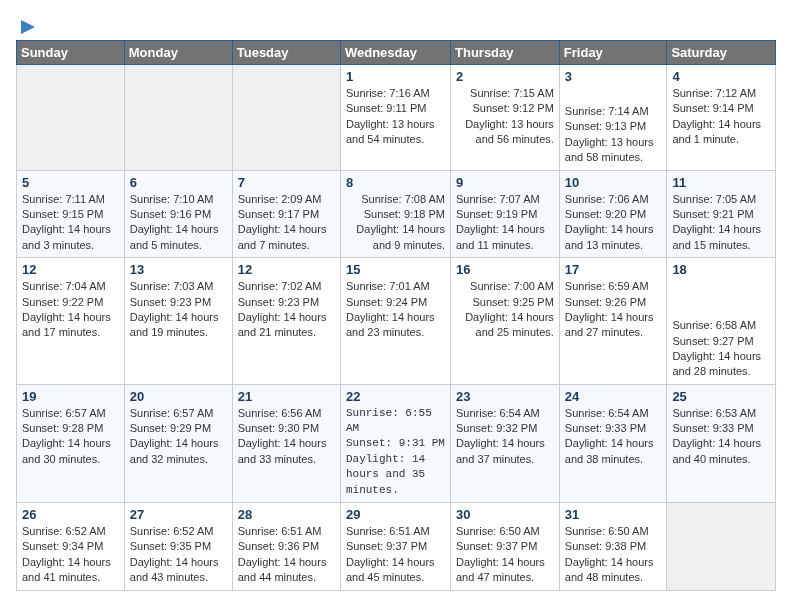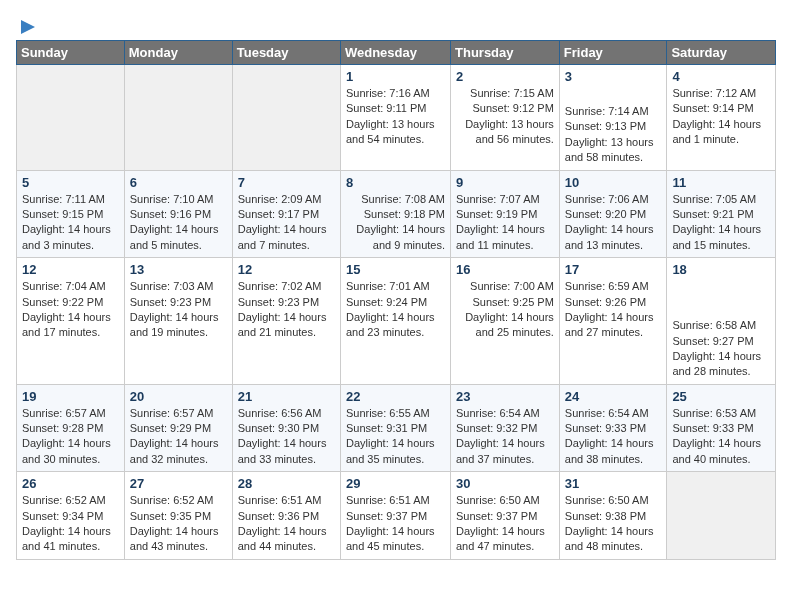--- a/index.html
+++ b/index.html
@@ -241,21 +241,21 @@
 Daylight: 14 hours and 32 minutes.</div>
         </td>
         <td>
           <span class="day-number">21</span>
           <div class="day-info" style="white-space: pre-line;">Sunrise: 6:56 AM
 Sunset: 9:30 PM
 Daylight: 14 hours and 33 minutes.</div>
         </td>
         <td>
           <span class="day-number">22</span>
-          <div class="day-info" style="white-space: pre-line;">Sunrise: 6:55 AM
+          <div class="day-info" style="white-space: pre-line; font-family: Liberation Mono, monospace;">Sunrise: 6:55 AM
 Sunset: 9:31 PM
 Daylight: 14 hours and 35 minutes.</div>
         </td>
         <td>
           <span class="day-number">23</span>
           <div class="day-info" style="white-space: pre-line;">Sunrise: 6:54 AM
 Sunset: 9:32 PM
 Daylight: 14 hours and 37 minutes.</div>
         </td>
         <td>

